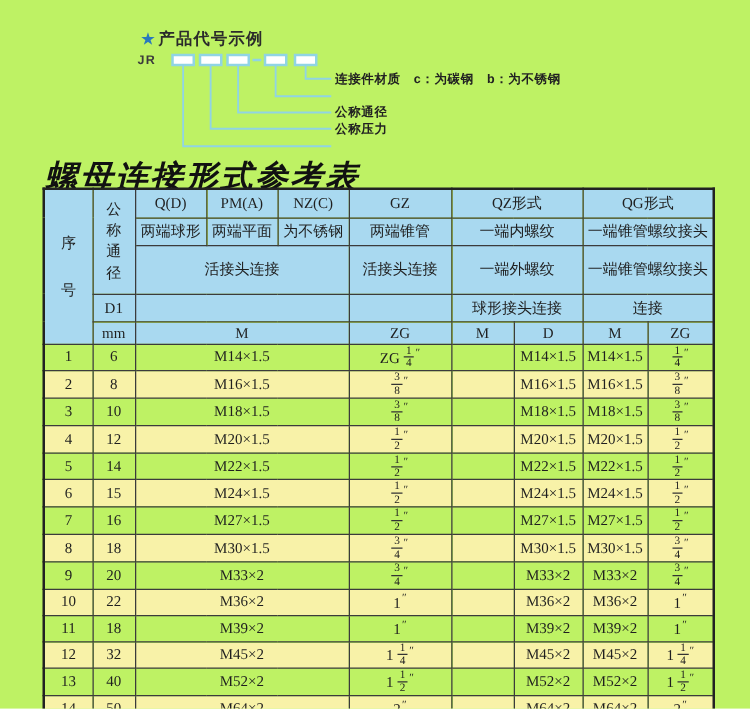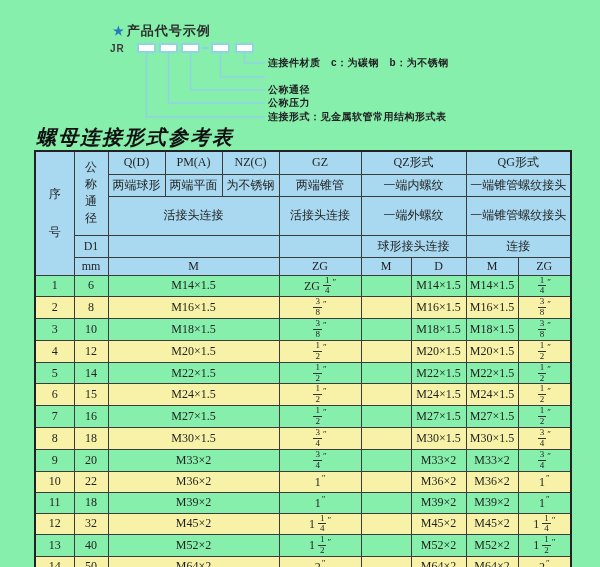--- a/index.html
+++ b/index.html
@@ -1,30 +1,30 @@
 <!DOCTYPE html>
 <html><head>
 <meta charset="utf-8">
 <style>
   html,body{margin:0;padding:0;background:#fff;}
-  .page{position:relative;width:600px;height:567px;background:#86efac;overflow:hidden;
+  .page{position:relative;width:600px;height:567px;background:#bef264;overflow:hidden;
         font-family:"Liberation Serif",serif;color:#1f1f1f;}
 
   
   .diagram-title{position:absolute;left:113px;top:22px;font-family:"Liberation Sans",sans-serif;
                  font-weight:bold;font-size:13px;color:#2b2b2b;letter-spacing:1px;}
   .diagram-title .star{color:#2878be;margin-right:2px;font-size:12px;}
   .jr{position:absolute;left:110px;top:43px;font-family:"Liberation Sans",sans-serif;
       font-weight:bold;font-size:10px;color:#3c3c3c;letter-spacing:1px;}
   svg.diag{position:absolute;left:0;top:0;}
   .dlabel{position:absolute;left:268px;font-family:"Liberation Sans",sans-serif;
           font-weight:bold;font-size:10px;color:#222;white-space:nowrap;letter-spacing:0.5px;}
 
   
-  .tbl-title{position:absolute;left:36px;top:124px;font-size:20px;font-weight:bold;
+  .tbl-title{position:absolute;left:36px;top:124px;font-size:26px;font-weight:bold;
              font-style:italic;color:#111;letter-spacing:2px;}
   table.ref{position:absolute;left:34px;top:150px;width:536px;border-collapse:collapse;
             table-layout:fixed;border:2px solid #222;}
   table.ref th,table.ref td{border:1px solid #3b3b3b;text-align:center;vertical-align:middle;
             padding:0;font-size:12px;font-weight:normal;overflow:hidden;}
   thead th{background:#a9d9f0;}
   .hr1{height:23px}.hr2{height:22px}.hr3{height:39px}.hr4{height:22px}.hr5{height:18px}
   tbody tr{height:21px;}
   tbody tr.alt td{background:#f8f2a8;}
   .vert-inner{display:inline-block;width:1em;word-break:break-all;font-size:12px;}
@@ -59,21 +59,20 @@
       <polyline points="220.5,52 220.5,77 265,77"></polyline>
       <polyline points="190.5,52 190.5,90 265,90"></polyline>
       <polyline points="168.5,52 168.5,103 265,103"></polyline>
       <polyline points="146.5,52 146.5,117 265,117"></polyline>
     </g>
   </svg>
 
   <div class="dlabel" style="top:56px">连接件材质　c：为碳钢　b：为不锈钢</div>
   <div class="dlabel" style="top:83px">公称通径</div>
   <div class="dlabel" style="top:96px">公称压力</div>
-  <div class="dlabel" style="top:110px">连接形式：见金属软管常用结构形式表</div>
 
   <div class="tbl-title">螺母连接形式参考表</div>
 
   <table class="ref">
     <colgroup>
       <col style="width:39px">
         <col style="width:34px">
       <col style="width:57px">
         <col style="width:57px">
         <col style="width:57px">

